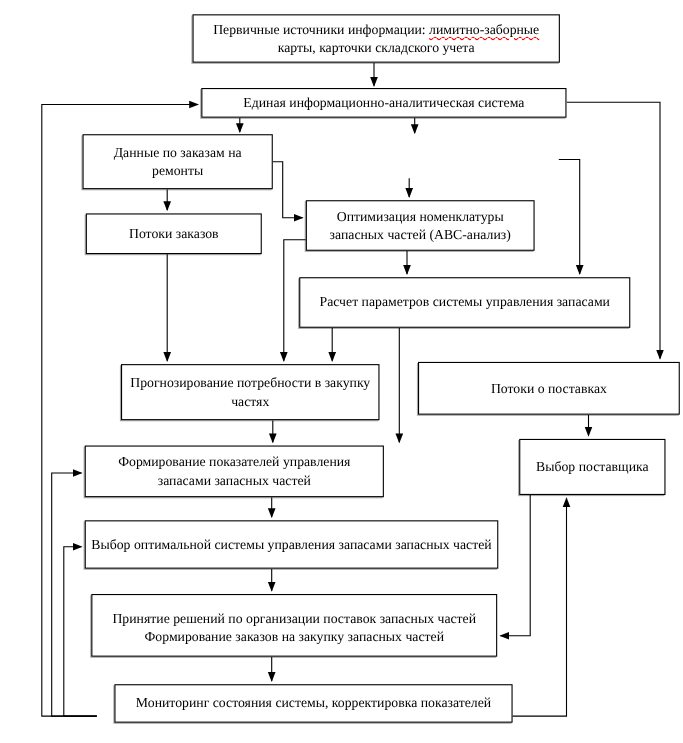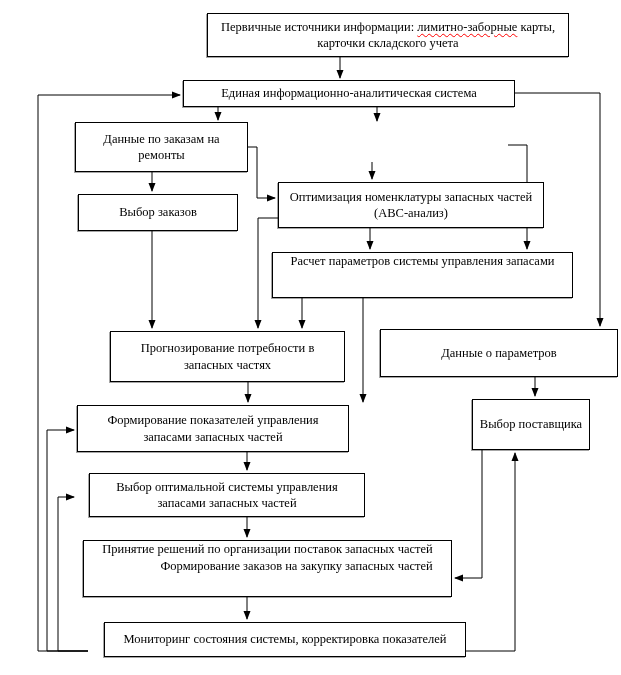--- a/index.html
+++ b/index.html
@@ -19,42 +19,42 @@
     background:#ffffff;
     border:1.5px solid #000;
     box-shadow:-1px 1px 0 rgba(0,0,0,0.35);
     display:flex;
     align-items:center;
     justify-content:center;
     text-align:center;
     line-height:1.32;
     padding:1px 5px;
   }
-  .node.top-align{align-items:flex-start;padding-top:0;}
-  .prewrap{white-space:pre-line;text-align:right;}
+  .node.top-align{align-items:flex-start;padding-top:13px;}
+  .prewrap{white-space:pre-line;}
   .squiggle{
     text-decoration-line:underline;
     text-decoration-style:wavy;
     text-decoration-color:#ff0000;
     text-decoration-thickness:1px;
     text-underline-offset:2px;
   }
   
-  .n-src       {left:175px;top:13px; width:362px;height:44px;margin-left:32px;}
+  .n-src       {left:175px;top:13px; width:334px;height:44px;}
   .n-eias      {left:183px;top:80px; width:332px;height:27px;}
   .n-orders    {left:75px; top:122px;width:173px;height:50px;}
   .n-warehouse {left:278px;top:123px;width:230px;height:39px;}
   .n-flows     {left:78px; top:194px;width:160px;height:37px;}
-  .n-optim     {left:278px;top:182px;width:266px;height:46px;}
+  .n-optim     {left:278px;top:182px;width:208px;height:46px;}
   .n-calc      {left:272px;top:252px;width:301px;height:46px;}
   .n-forecast  {left:110px;top:331px;width:235px;height:51px;}
   .n-supplies  {left:380px;top:329px;width:238px;height:48px;}
   .n-indicators{left:77px; top:405px;width:272px;height:47px;}
-  .n-optsys    {left:89px; top:473px;width:276px;height:44px;}
-  .n-supplier  {left:472px;top:399px;width:118px;height:51px;}
+  .n-optsys    {left:77px; top:473px;width:376px;height:44px;text-align:right;}
+  .n-supplier  {left:472px;top:399px;width:133px;height:51px;}
   .n-decisions {left:83px; top:540px;width:369px;height:57px;}
   .n-monitoring{left:104px; top:622px;width:362px;height:35px;}
   .edge{stroke:#000;stroke-width:1;fill:none;}
 </style>
 </head>
 <body>
 
 <div id="stage">
 
   <svg id="wires" width="621" height="675" viewBox="0 0 621 675" xmlns="http://www.w3.org/2000/svg">
@@ -87,25 +87,25 @@
     <path class="edge" d="M 482 450 L 482 578 L 455 578" marker-end="url(#arr)"></path>
     <path class="edge" d="M 450 651 L 515 651 L 515 453" marker-end="url(#arr)"></path>
   </svg>
 
   <div class="node n-src">
     <span><span>Первичные источники информации: </span><span class="squiggle">лимитно-заборные</span><span> карты, карточки складского учета</span></span>
   </div>
 
   <div class="node n-eias">Единая информационно-аналитическая система</div>
   <div class="node n-orders">Данные по заказам на ремонты</div>
-  <div class="node n-flows">Выбор заказов</div>
+  <div class="node n-flows">Потоки заказов</div>
   <div class="node n-optim">Оптимизация номенклатуры запасных частей (АВС-анализ)</div>
   <div class="node n-calc top-align">Расчет параметров системы управления запасами</div>
-  <div class="node n-forecast">Прогнозирование потребности в запасных частях</div>
-  <div class="node n-supplies">Данные о параметров</div>
+  <div class="node n-forecast">Прогнозирование потребности в закупку частях</div>
+  <div class="node n-supplies">Потоки о поставках</div>
   <div class="node n-indicators">Формирование показателей управления запасами запасных частей</div>
   <div class="node n-optsys">Выбор оптимальной системы управления запасами запасных частей</div>
   <div class="node n-supplier">Выбор поставщика</div>
   <div class="node n-decisions top-align prewrap">Принятие решений по организации поставок запасных частей
 Формирование заказов на закупку запасных частей</div>
   <div class="node n-monitoring">Мониторинг состояния системы, корректировка показателей</div>
 
 </div>
 
 </body></html>

